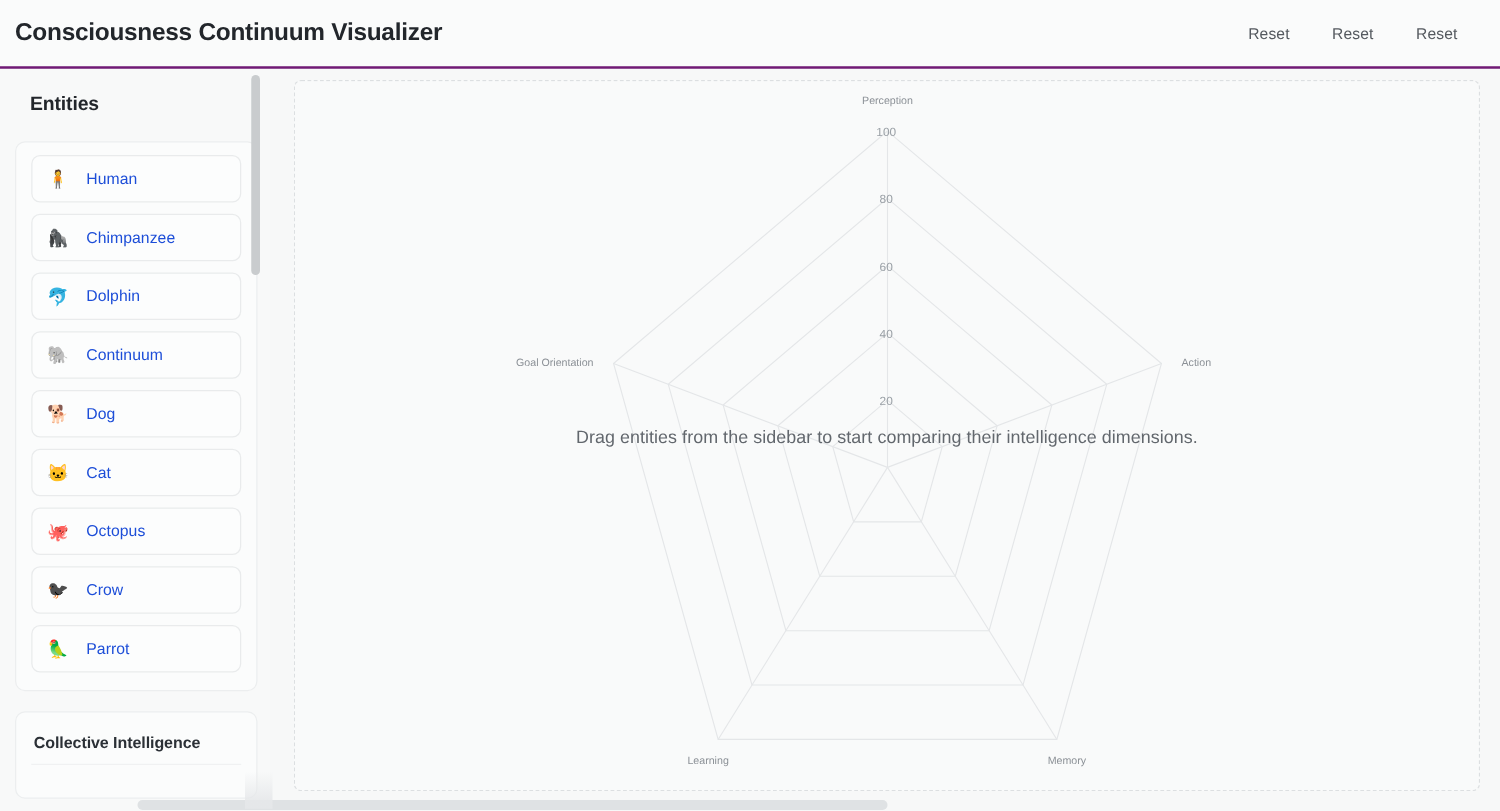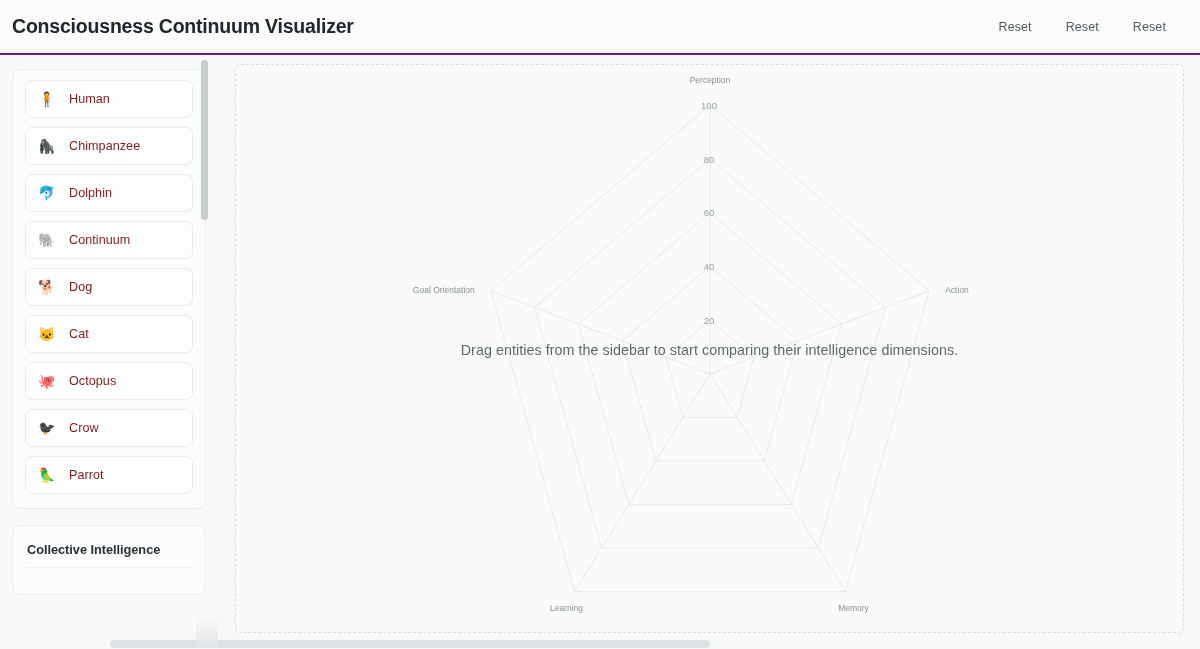--- a/index.html
+++ b/index.html
@@ -109,21 +109,21 @@
   .entity-item:last-child { margin-bottom: 0; }
   .entity-emoji {
     font-size: 14px;
     width: 17px;
     text-align: center;
     line-height: 1;
     filter: saturate(1);
   }
   .entity-label {
     font-size: 12.6px;
-    color: #7f1d1d;
+    color: #1d4ed8;
     letter-spacing: 0.05px;
   }
 
   
   #sidebar-vscroll-track {
     position: absolute;
     top: 0;
     right: 8px;
     width: 7px;
     height: 594px;
@@ -235,20 +235,21 @@
     <button class="header-action">Reset</button>
     <button class="header-action">Reset</button>
   </div>
 </div>
 
 <div id="app-body">
 
   <aside id="sidebar">
     <div id="sidebar-scroll">
 
+      <div id="sidebar-heading">Entities</div>
 
       <div class="entity-group">
 
         <div class="entity-item">
           <span class="entity-emoji">🧍</span>
           <span class="entity-label">Human</span>
         </div>
         <div class="entity-item">
           <span class="entity-emoji">🦍</span>
           <span class="entity-label">Chimpanzee</span>

